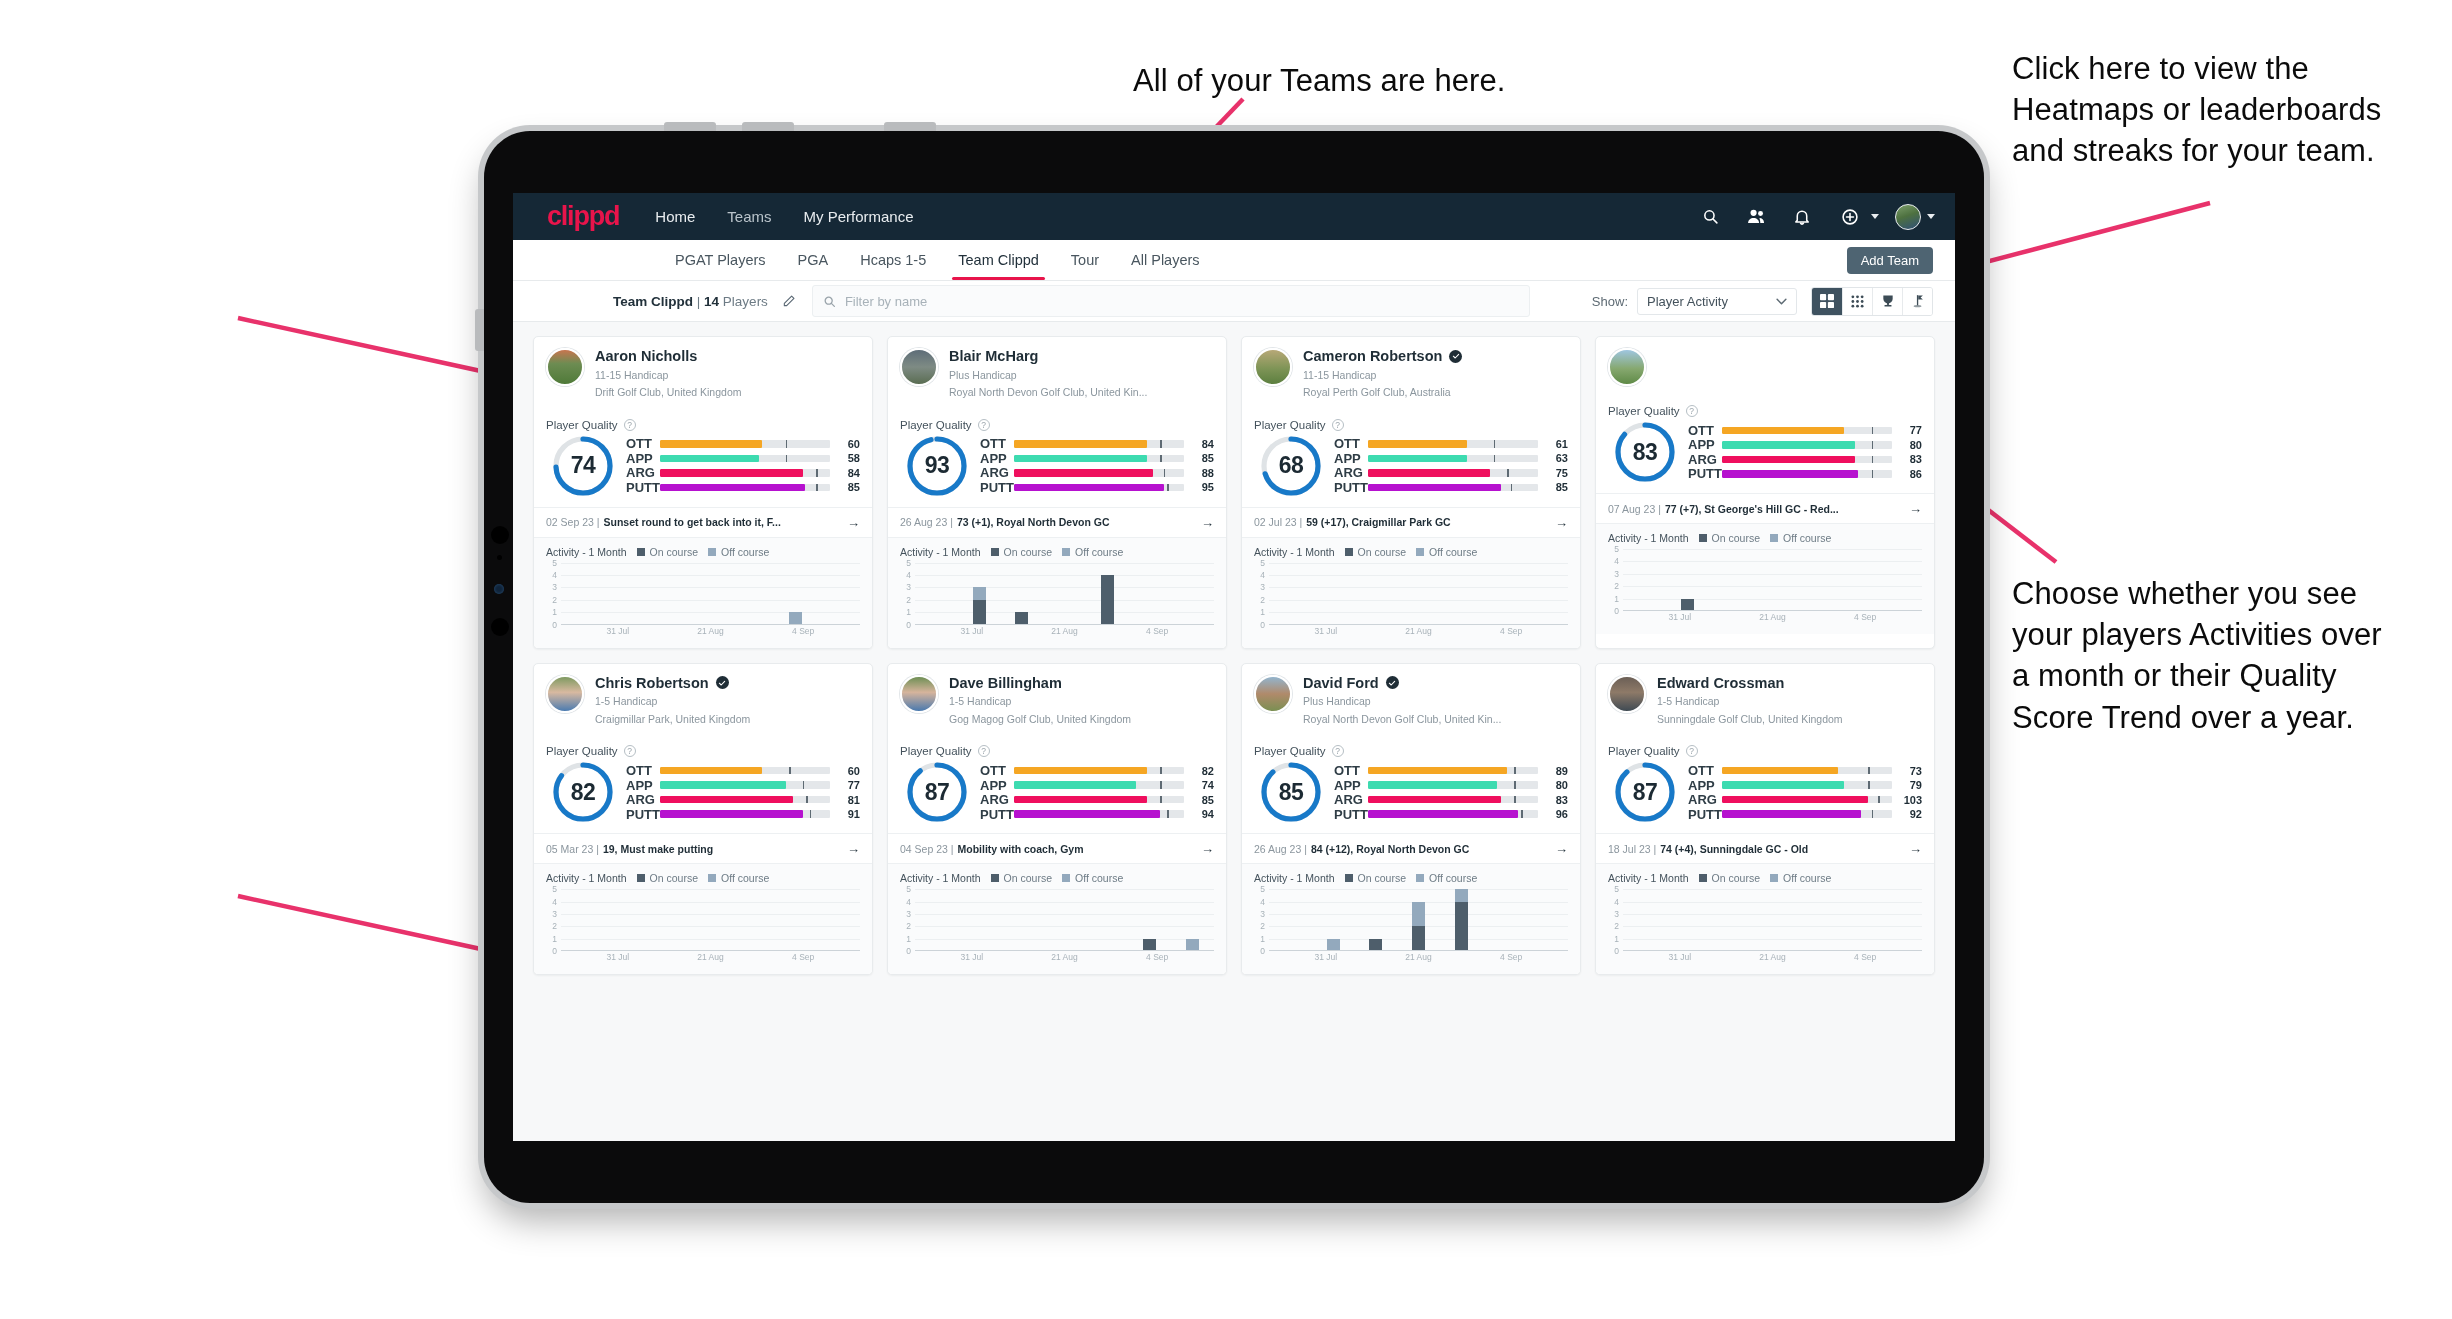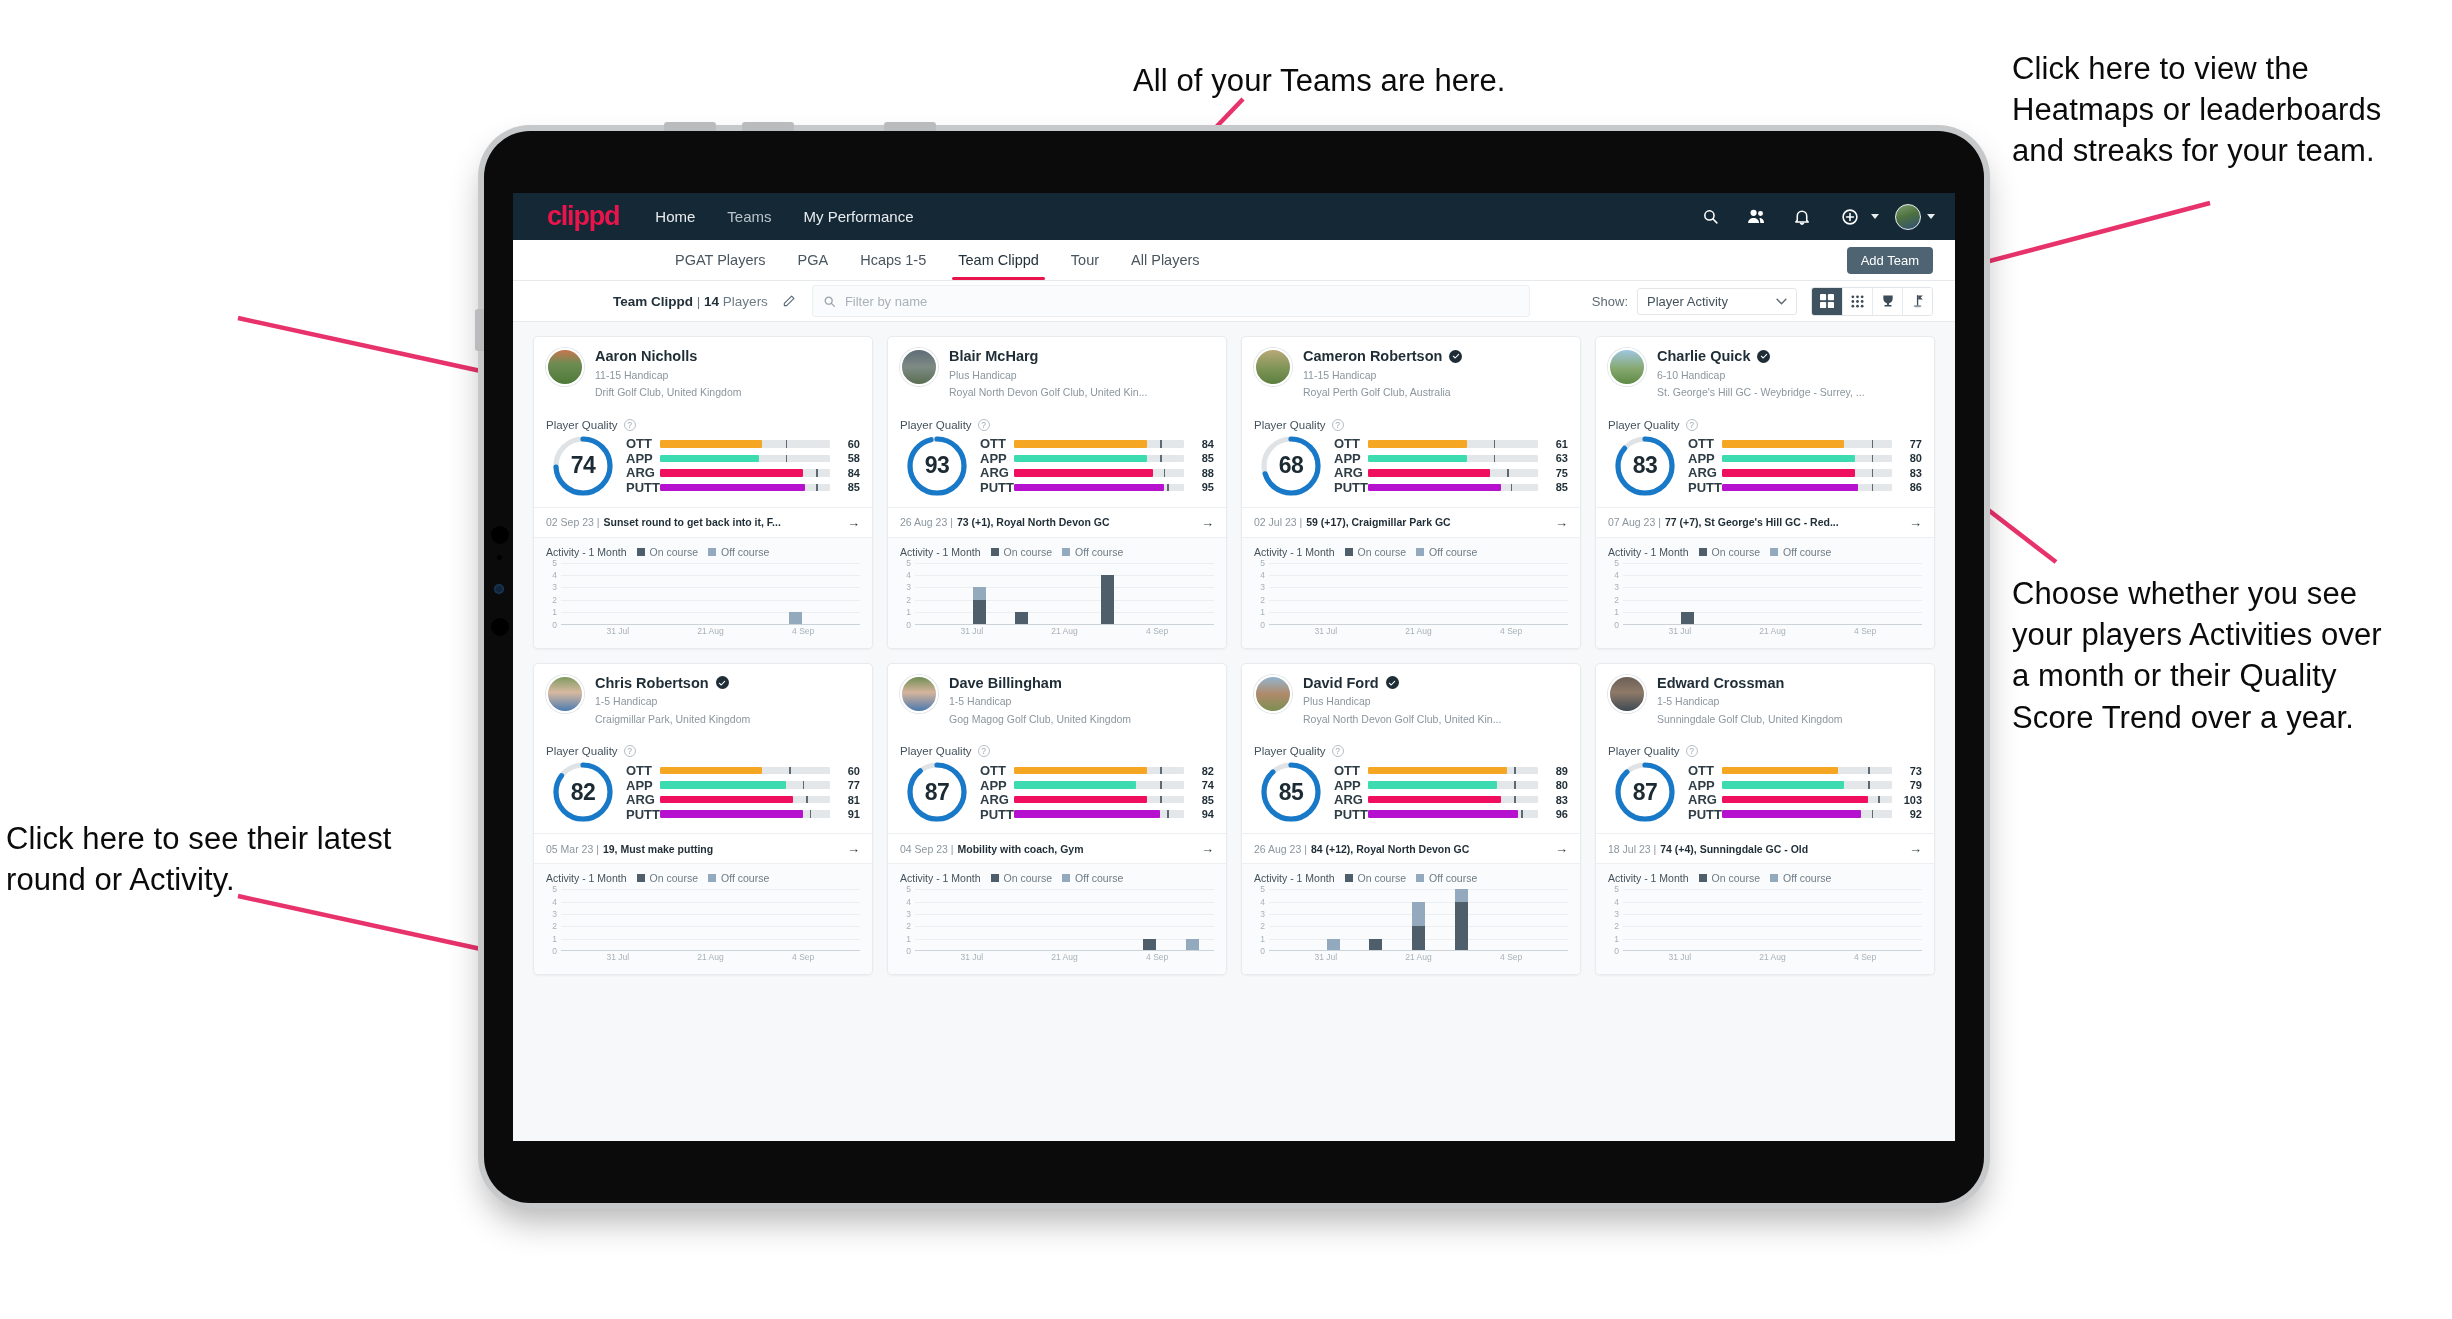--- a/index.html
+++ b/index.html
@@ -230,22 +230,20 @@
 
   <div class="annot" style="left:2012px; top:573px; white-space:pre;">Choose whether you see
 your players Activities over
 a month or their Quality
 Score Trend over a year.</div>
   <svg class="arrow" style="left:1700px; top:300px; width:370px; height:270px;">
     <line x1="356" y1="262" x2="36" y2="16" stroke="#e8326b" stroke-width="4.5"></line>
     <polygon points="20,4 48,18 30,38" fill="#e8326b"></polygon>
   </svg>
 
-  <div class="annot" style="left:6px; top:818px; white-space:pre;">Click here to see their latest
-round or Activity.</div>
   <svg class="arrow" style="left:230px; top:890px; width:450px; height:120px;">
     <line x1="8" y1="6" x2="420" y2="96" stroke="#e8326b" stroke-width="4.5"></line>
     <polygon points="438,100 408,86 412,108" fill="#e8326b"></polygon>
   </svg>
 
   <div id="tablet">
     <div class="btn-top" style="left:180px; width:52px;"></div>
     <div class="btn-top" style="left:258px; width:52px;"></div>
     <div class="btn-top" style="left:400px; width:52px;"></div>
     <div class="btn-left" style="top:178px; height:42px;"></div>
@@ -742,32 +740,20 @@
                   <div class="xlab" style="left:19%">31 Jul</div>
                   <div class="xlab" style="left:50%">21 Aug</div>
                   <div class="xlab" style="left:81%">4 Sep</div>
                 </div>
               </div>
             </div>
           </div>
           <div class="card">
             <div class="card-head">
               <div class="pavatar" style="background:linear-gradient(180deg,#9fc6e0 0%,#86a86f 55%,#5f8a47 100%)"></div>
-              <div style="min-width:0;flex:1">
-                <div class="pname">
-                  <span>Charlie Quick</span>
-                  <span class="verified">
-                    <svg width="8" height="8" viewBox="0 0 12 12" fill="none" stroke="#fff" stroke-width="1.6">
-                      <path d="M2 6.3L4.8 9 10 3.4" stroke-linecap="round" stroke-linejoin="round"></path>
-                    </svg>
-                  </span>
-                </div>
-                <div class="psub">6-10 Handicap</div>
-                <div class="psub">St. George's Hill GC - Weybridge - Surrey, ...</div>
-              </div>
             </div>
             <div class="quality">
               <div class="qhdr">
                 <span>Player Quality</span>
                 <span class="qmark">?</span>
               </div>
               <div class="qbody">
                 <div class="ring">
                   <svg width="62" height="62" viewBox="0 0 62 62">
                     <circle cx="31" cy="31" r="27" fill="none" stroke="#dfe3e6" stroke-width="5.2"></circle>

